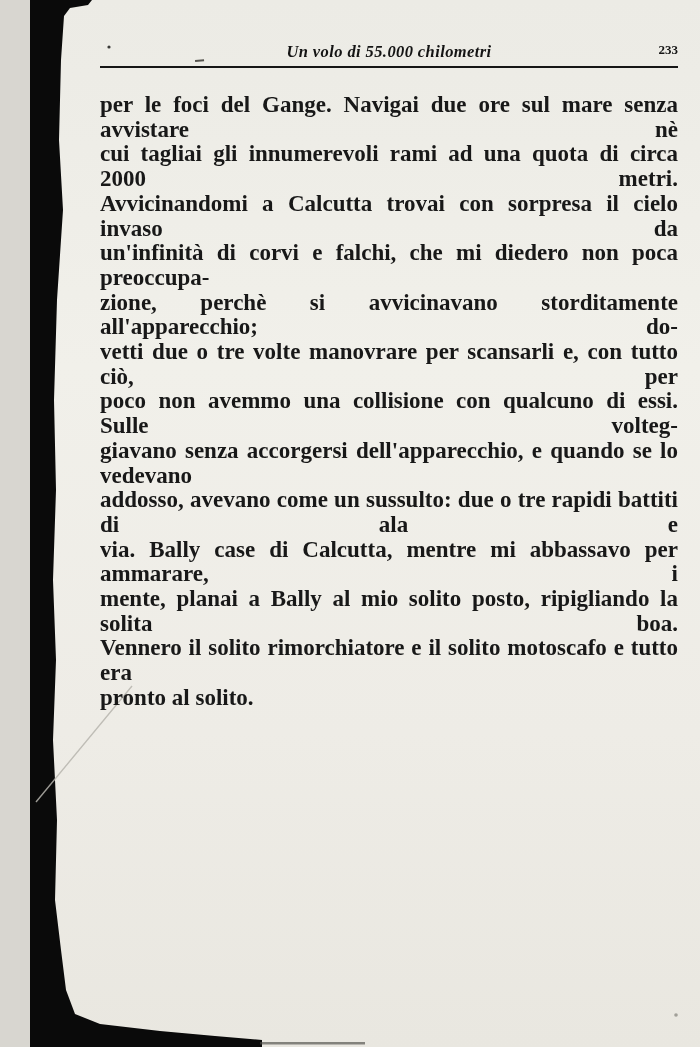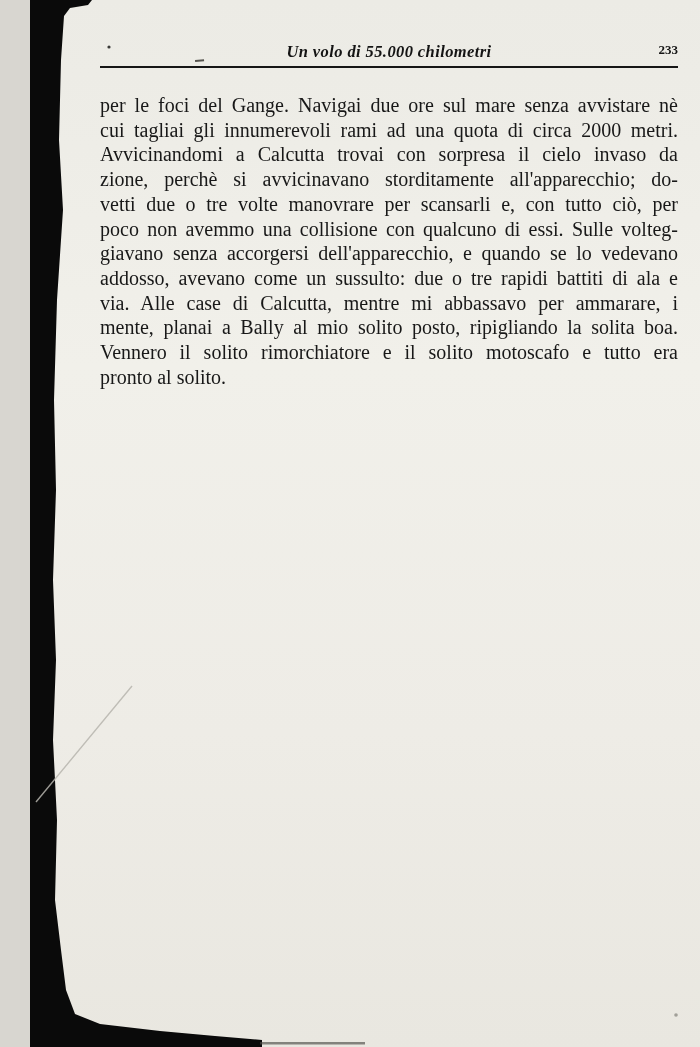--- a/index.html
+++ b/index.html
@@ -60,22 +60,22 @@
     left: 70px;
     width: 578px;
     height: 2px;
     background: #161616;
   }
   .text-block {
     position: absolute;
     top: 93px;
     left: 70px;
     width: 578px;
-    font-size: 20px;
-    font-weight: normal;
+    font-size: 23px;
+    font-weight: bold;
     line-height: 24.7px;
     color: #181818;
   }
   .text-block .line {
     text-align: justify;
     text-align-last: justify;
     white-space: normal;
   }
   .text-block .line.last {
     text-align-last: left;
@@ -105,25 +105,26 @@
       <div class="header-title">Un volo di 55.000 chilometri</div>
       <div class="page-number">233</div>
     </div>
 
     <div class="header-rule"></div>
 
     <div class="text-block">
         <div class="line">per le foci del Gange. Navigai due ore sul mare senza avvistare nè</div>
         <div class="line">cui tagliai gli innumerevoli rami ad una quota di circa 2000 metri.</div>
         <div class="line">Avvicinandomi a Calcutta trovai con sorpresa il cielo invaso da</div>
+        <div class="line">un'infinità di corvi e falchi, che mi diedero non poca preoccupa-</div>
         <div class="line">zione, perchè si avvicinavano storditamente all'apparecchio; do-</div>
         <div class="line">vetti due o tre volte manovrare per scansarli e, con tutto ciò, per</div>
         <div class="line">poco non avemmo una collisione con qualcuno di essi. Sulle volteg-</div>
         <div class="line">giavano senza accorgersi dell'apparecchio, e quando se lo vedevano</div>
         <div class="line">addosso, avevano come un sussulto: due o tre rapidi battiti di ala e</div>
-        <div class="line">via. Alle case di Calcutta, mentre mi abbassavo per ammarare, i</div>
+        <div class="line">via. Bally case di Calcutta, mentre mi abbassavo per ammarare, i</div>
         <div class="line">mente, planai a Bally al mio solito posto, ripigliando la solita boa.</div>
         <div class="line">Vennero il solito rimorchiatore e il solito motoscafo e tutto era</div>
         <div class="line last">pronto al solito.</div>
       </div>
 
   </div>
 </div>
 
 </body></html>

